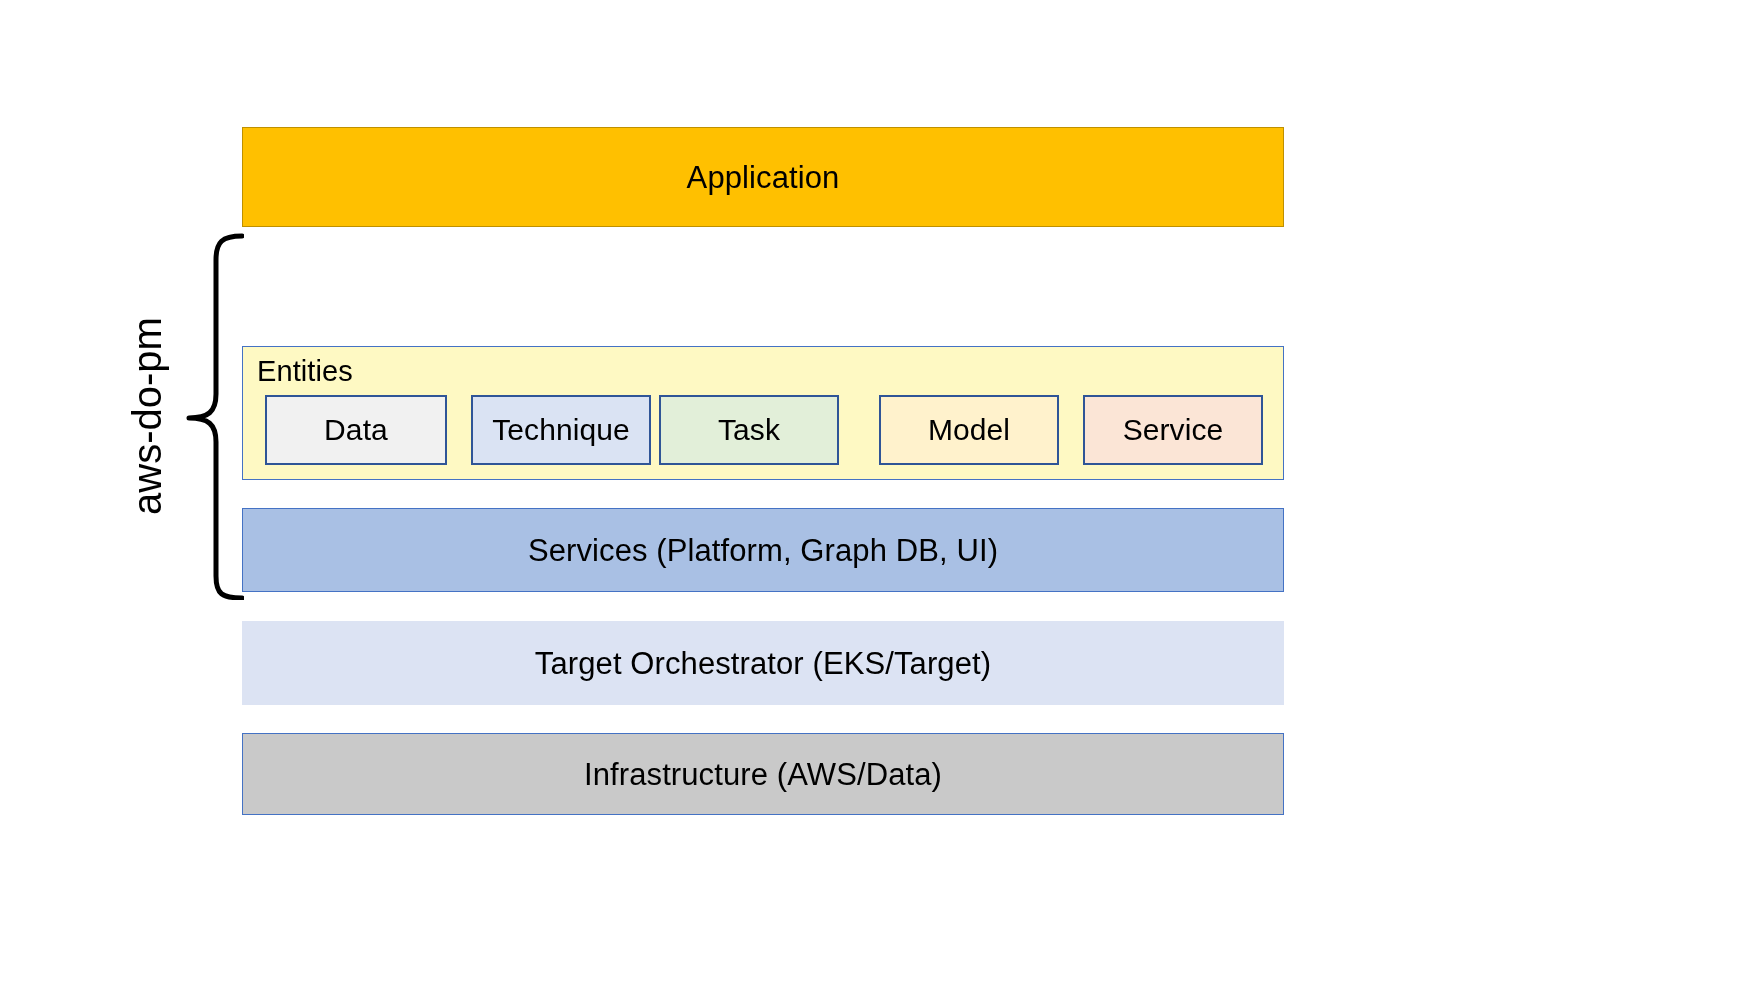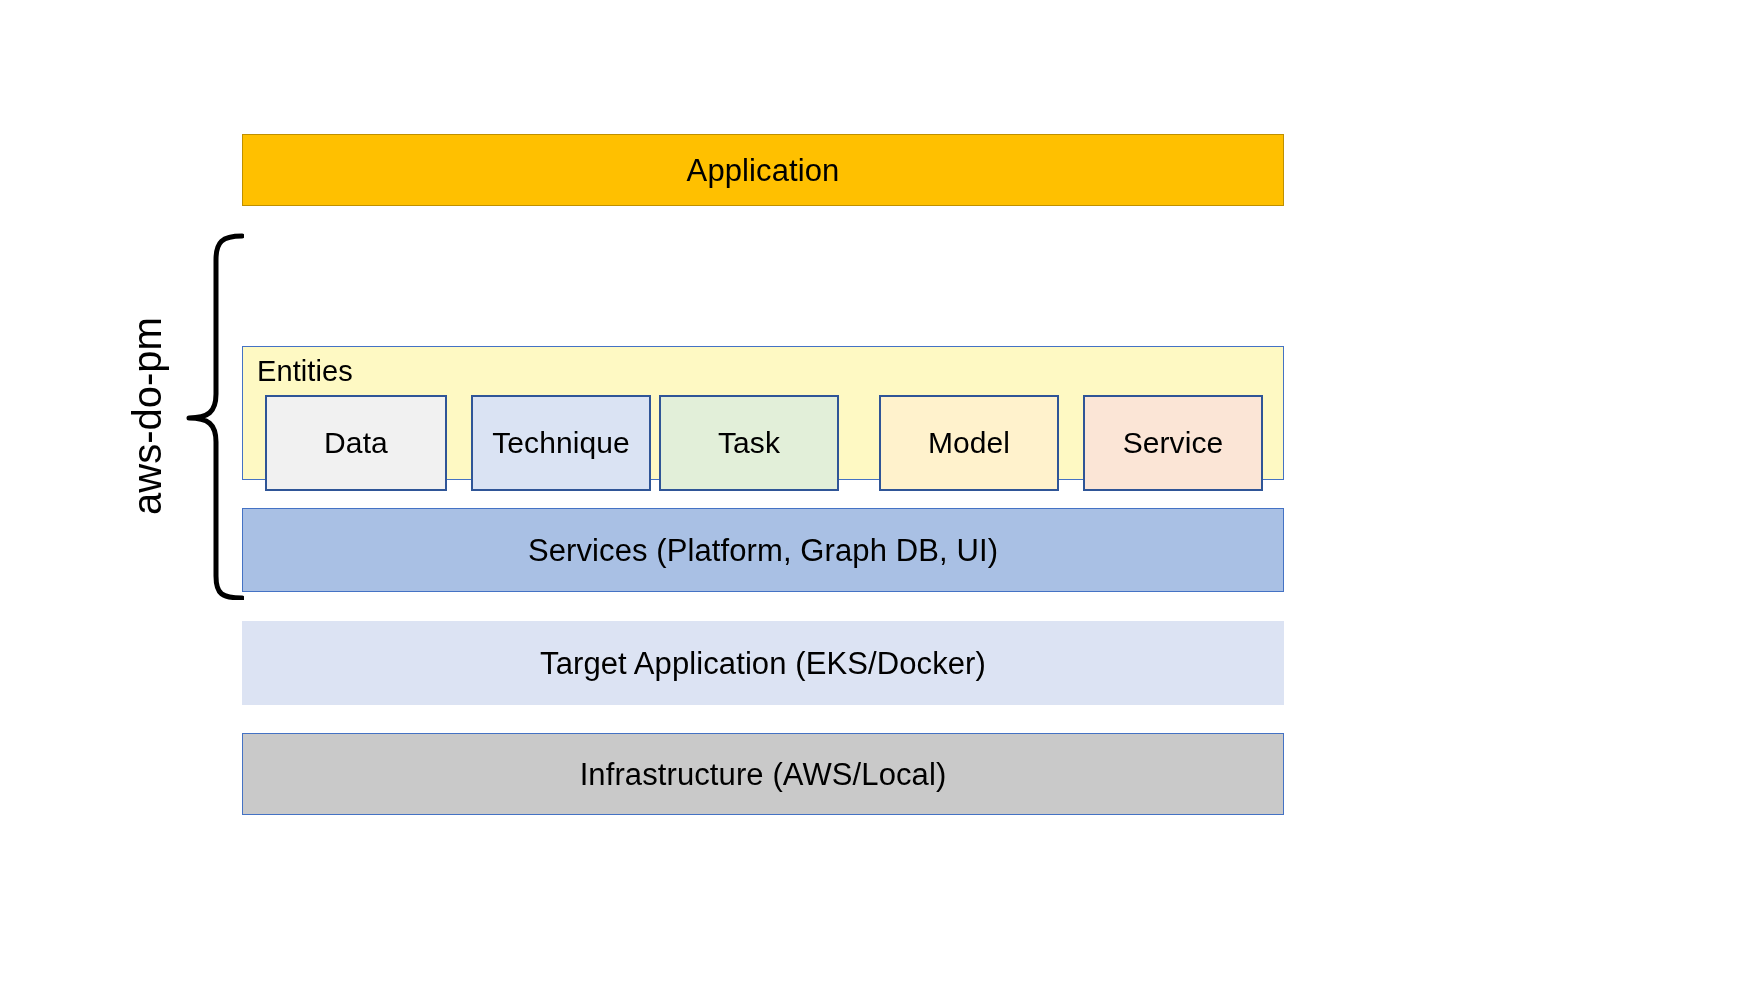--- a/index.html
+++ b/index.html
@@ -30,22 +30,22 @@
     display: flex;
     align-items: center;
     justify-content: center;
     font-size: 31px;
     line-height: 1;
     color: #000;
     letter-spacing: 0.1px;
   }
 
   .layer-application {
-    top: 134px;
-    height: 72px;
+    top: 127px;
+    height: 100px;
     background: #ffc000;
     border: 1px solid #bf9000;
   }
 
   .layer-interfaces {
     top: 236px;
     height: 82px;
     background: #fbe5d6;
     border: 1px solid #4472c4;
   }
@@ -93,21 +93,21 @@
     position: absolute;
     left: 0;
     top: 48px;
     width: 100%;
     height: 80px;
   }
 
   .entity-box {
     position: absolute;
     top: 0;
-    height: 96px;
+    height: 70px;
     box-sizing: border-box;
     border: 2px solid #2f5597;
     display: flex;
     align-items: center;
     justify-content: center;
     font-size: 30px;
     line-height: 1;
     color: #000;
   }
 
@@ -185,25 +185,25 @@
         <span>Service</span>
       </div>
     </div>
   </div>
 
   <div class="layer layer-services" style="background-color: rgb(169, 192, 228); justify-content: center;">
     <span>Services (Platform, Graph DB, UI)</span>
   </div>
 
   <div class="layer layer-orchestrator" style="background-color: rgb(220, 227, 243);">
-    <span>Target Application (EKS/Docker)</span>
+    <span>Target Orchestrator (EKS/Target)</span>
   </div>
 
   <div class="layer layer-infrastructure" style="background-color: rgb(201, 201, 201);">
-    <span>Infrastructure (AWS/Local)</span>
+    <span>Infrastructure (AWS/Data)</span>
   </div>
 
   <div class="brace-wrap">
     <svg viewBox="0 0 58 368" xmlns="http://www.w3.org/2000/svg">
       <path d="M 56 4
                C 36 4, 30 10, 30 28
                L 30 162
                C 30 180, 22 186, 3 186
                C 22 186, 30 192, 30 210
                L 30 344

